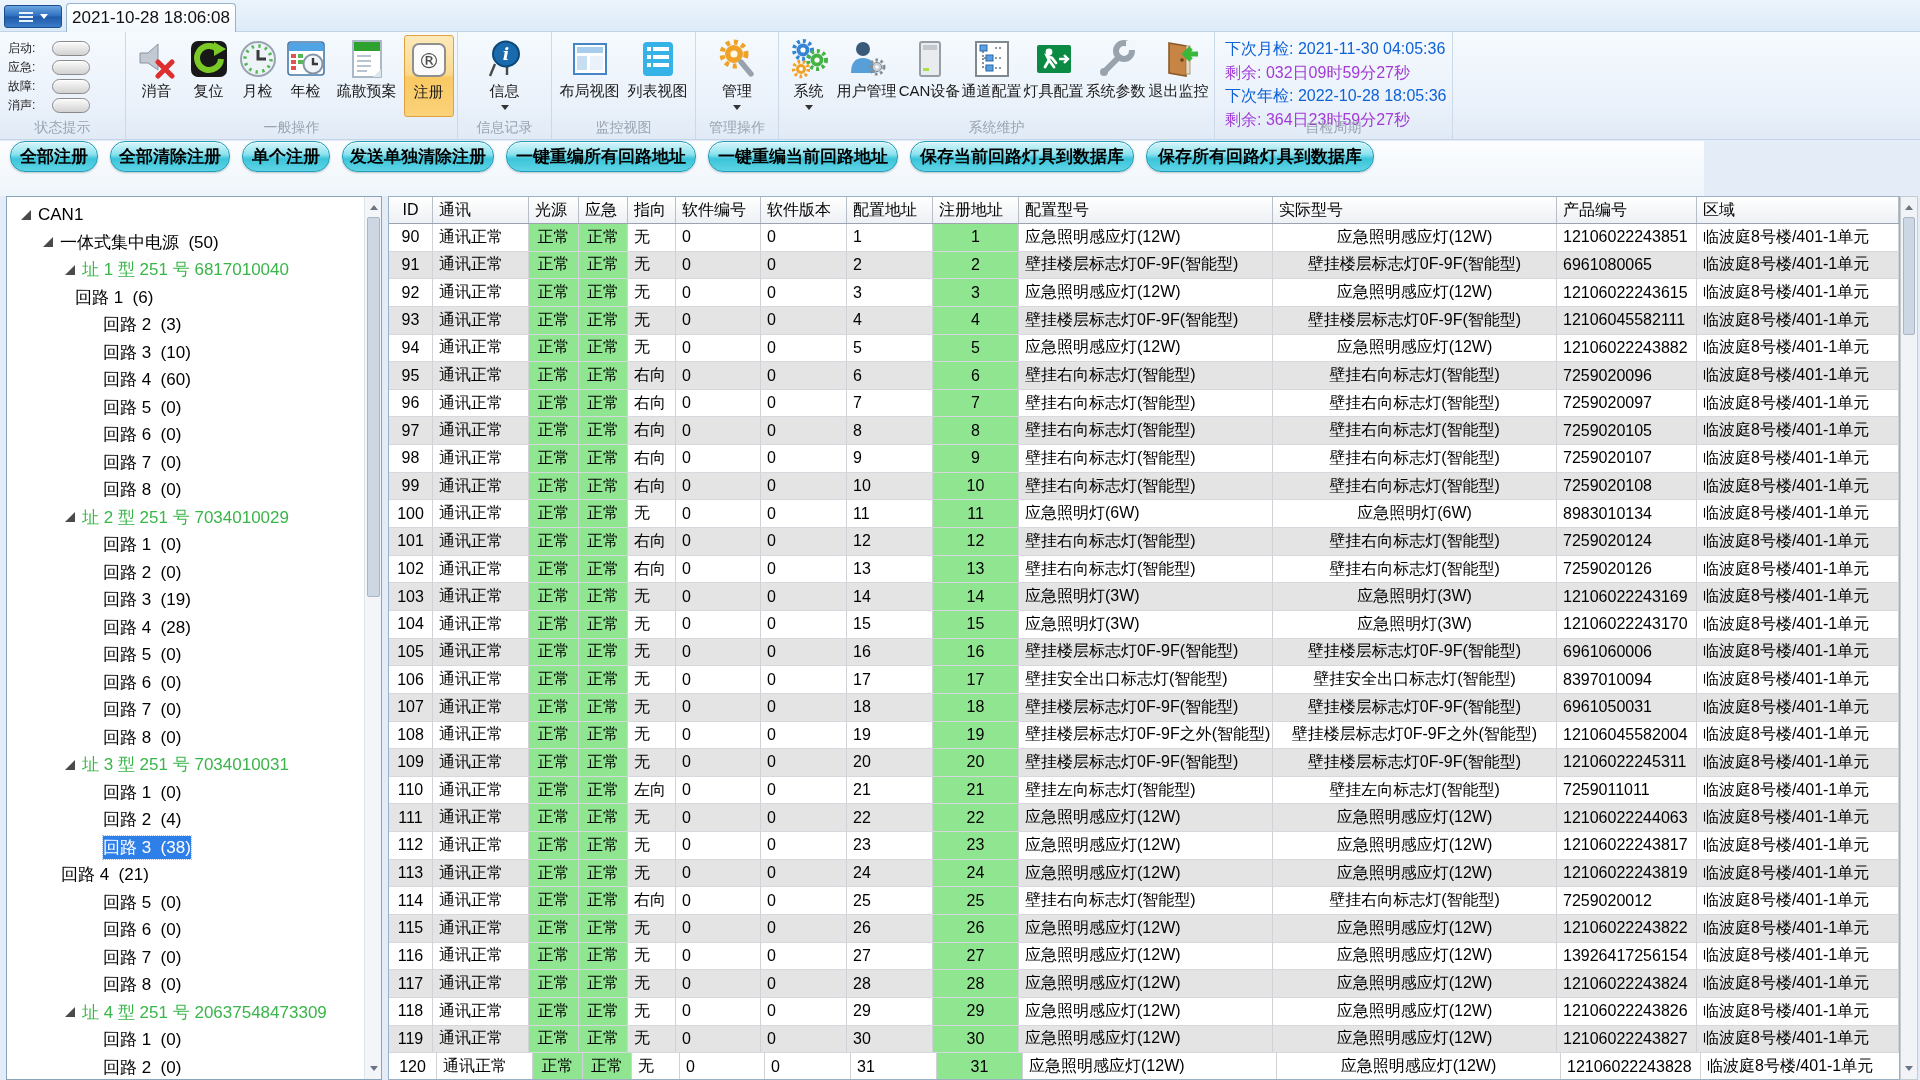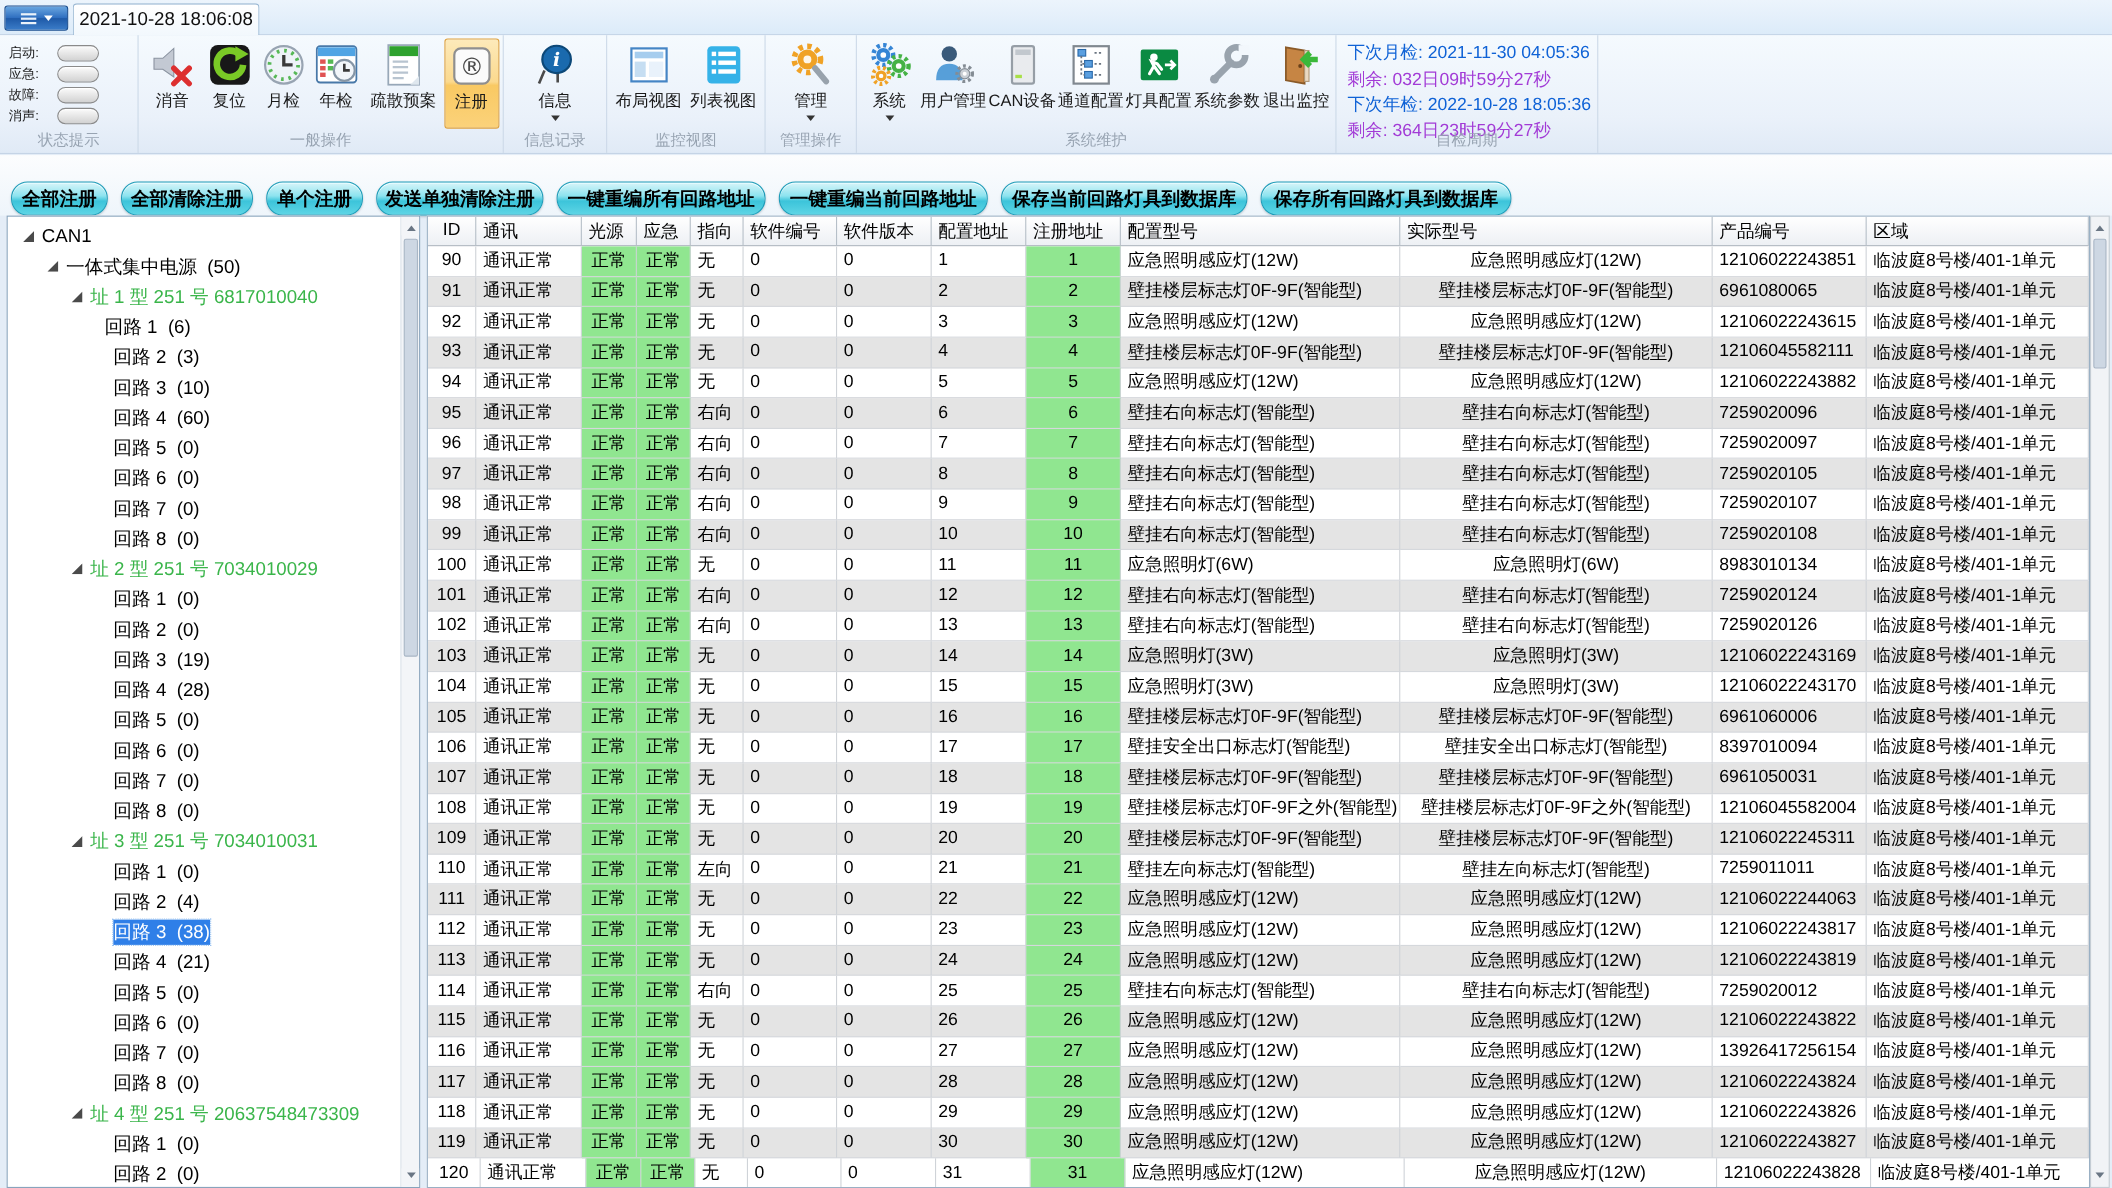--- a/index.html
+++ b/index.html
@@ -38,22 +38,22 @@
   .ritem .ricon svg { width:40px; height:40px; }
   .ritem .rlabel { font-size:15px; margin-top:2px; color:#1a1a1a; white-space:nowrap; }
   .ritem.active { background:linear-gradient(#fdeaba,#fbd98e 48%,#f9c963 52%,var(--register-highlight));
     border:1px solid #dfa23f; }
   .dd-caret { width:0; height:0; border:4px solid transparent; border-top:5px solid #333; margin-top:4px; }
   .selfcheck-group { width:238px; padding:5px 0 0 10px; }
   .sc-line { font-size:16px; line-height:23.5px; white-space:nowrap; }
   .sc-blue { color:var(--info-blue); }
   .sc-purple { color:var(--info-purple); }
   
-  .actionbar { position:absolute; left:0; top:141px; width:1920px; height:55px;
-    background:linear-gradient(#fcfdfe,#eef5fb); display:flex; align-items:flex-end; gap:12px; padding-left:10px; }
+  .actionbar { position:absolute; left:0; top:141px; width:1704px; height:55px;
+    background:linear-gradient(#fcfdfe,#eef5fb); display:flex; align-items:flex-start; gap:12px; padding-left:10px; }
   .abtn { height:31px; border-radius:15px; border:1px solid #1e9cb8; color:#000;
     background:linear-gradient(180deg,#d8f5f9,#8ce3ef 42%,#3cc4da 58%,#5ed5e5);
     font-size:17px; font-weight:600; display:flex; align-items:center; justify-content:center;
     box-shadow:0 1px 2px rgba(0,40,60,.25), inset 0 1px 0 #eafcff; cursor:pointer; white-space:nowrap;
     font-family:"Liberation Sans","DejaVu Sans",sans-serif; }
   
   .tree-panel { position:absolute; left:6px; top:196px; width:376px; height:884px;
     background:#fff; border:1px solid #88a4bc; overflow:hidden; }
   .tree-content { padding-top:4px; }
   .titem { height:27.5px; display:flex; align-items:center; font-size:17px; white-space:pre; cursor:pointer; }
@@ -378,21 +378,21 @@
   <div class="tree-content" id="tree-content">
       <div class="titem" style="padding-left: 14px;"><span class="tri"><svg width="10" height="10" viewBox="0 0 10 10">
             <polygon points="10,0 0,10 10,10" fill="#4a4a4a"></polygon>
           </svg></span><span class="lbl">CAN1</span></div>
       <div class="titem" style="padding-left: 36px;"><span class="tri"><svg width="10" height="10" viewBox="0 0 10 10">
             <polygon points="10,0 0,10 10,10" fill="#4a4a4a"></polygon>
           </svg></span><span class="lbl">一体式集中电源  (50)</span></div>
       <div class="titem green" style="padding-left: 58px;"><span class="tri"><svg width="10" height="10" viewBox="0 0 10 10">
             <polygon points="10,0 0,10 10,10" fill="#4a4a4a"></polygon>
           </svg></span><span class="lbl">址 1 型 251 号 6817010040</span></div>
-      <div class="titem" style="padding-left: 88px;"><span class="lbl">回路 1  (6)</span></div>
+      <div class="titem" style="padding-left: 68px;"><span class="lbl">回路 1  (6)</span></div>
       <div class="titem" style="padding-left: 96px;"><span class="lbl">回路 2  (3)</span></div>
       <div class="titem" style="padding-left: 96px;"><span class="lbl">回路 3  (10)</span></div>
       <div class="titem" style="padding-left: 96px;"><span class="lbl">回路 4  (60)</span></div>
       <div class="titem" style="padding-left: 96px;"><span class="lbl">回路 5  (0)</span></div>
       <div class="titem" style="padding-left: 96px;"><span class="lbl">回路 6  (0)</span></div>
       <div class="titem" style="padding-left: 96px;"><span class="lbl">回路 7  (0)</span></div>
       <div class="titem" style="padding-left: 96px;"><span class="lbl">回路 8  (0)</span></div>
       <div class="titem green" style="padding-left: 58px;"><span class="tri"><svg width="10" height="10" viewBox="0 0 10 10">
             <polygon points="10,0 0,10 10,10" fill="#4a4a4a"></polygon>
           </svg></span><span class="lbl">址 2 型 251 号 7034010029</span></div>
@@ -403,21 +403,21 @@
       <div class="titem" style="padding-left: 96px;"><span class="lbl">回路 5  (0)</span></div>
       <div class="titem" style="padding-left: 96px;"><span class="lbl">回路 6  (0)</span></div>
       <div class="titem" style="padding-left: 96px;"><span class="lbl">回路 7  (0)</span></div>
       <div class="titem" style="padding-left: 96px;"><span class="lbl">回路 8  (0)</span></div>
       <div class="titem green" style="padding-left: 58px;"><span class="tri"><svg width="10" height="10" viewBox="0 0 10 10">
             <polygon points="10,0 0,10 10,10" fill="#4a4a4a"></polygon>
           </svg></span><span class="lbl">址 3 型 251 号 7034010031</span></div>
       <div class="titem" style="padding-left: 96px;"><span class="lbl">回路 1  (0)</span></div>
       <div class="titem" style="padding-left: 96px;"><span class="lbl">回路 2  (4)</span></div>
       <div class="titem sel" style="padding-left: 96px;"><span class="lbl">回路 3  (38)</span></div>
-      <div class="titem" style="padding-left: 96px;"><span class="lbl">回路 4  (21)</span></div>
+      <div class="titem" style="padding-left: 54px;"><span class="lbl">回路 4  (21)</span></div>
       <div class="titem" style="padding-left: 96px;"><span class="lbl">回路 5  (0)</span></div>
       <div class="titem" style="padding-left: 96px;"><span class="lbl">回路 6  (0)</span></div>
       <div class="titem" style="padding-left: 96px;"><span class="lbl">回路 7  (0)</span></div>
       <div class="titem" style="padding-left: 96px;"><span class="lbl">回路 8  (0)</span></div>
       <div class="titem green" style="padding-left: 58px;"><span class="tri"><svg width="10" height="10" viewBox="0 0 10 10">
             <polygon points="10,0 0,10 10,10" fill="#4a4a4a"></polygon>
           </svg></span><span class="lbl">址 4 型 251 号 20637548473309</span></div>
       <div class="titem" style="padding-left: 96px;"><span class="lbl">回路 1  (0)</span></div>
       <div class="titem" style="padding-left: 96px;"><span class="lbl">回路 2  (0)</span></div>
     </div>

